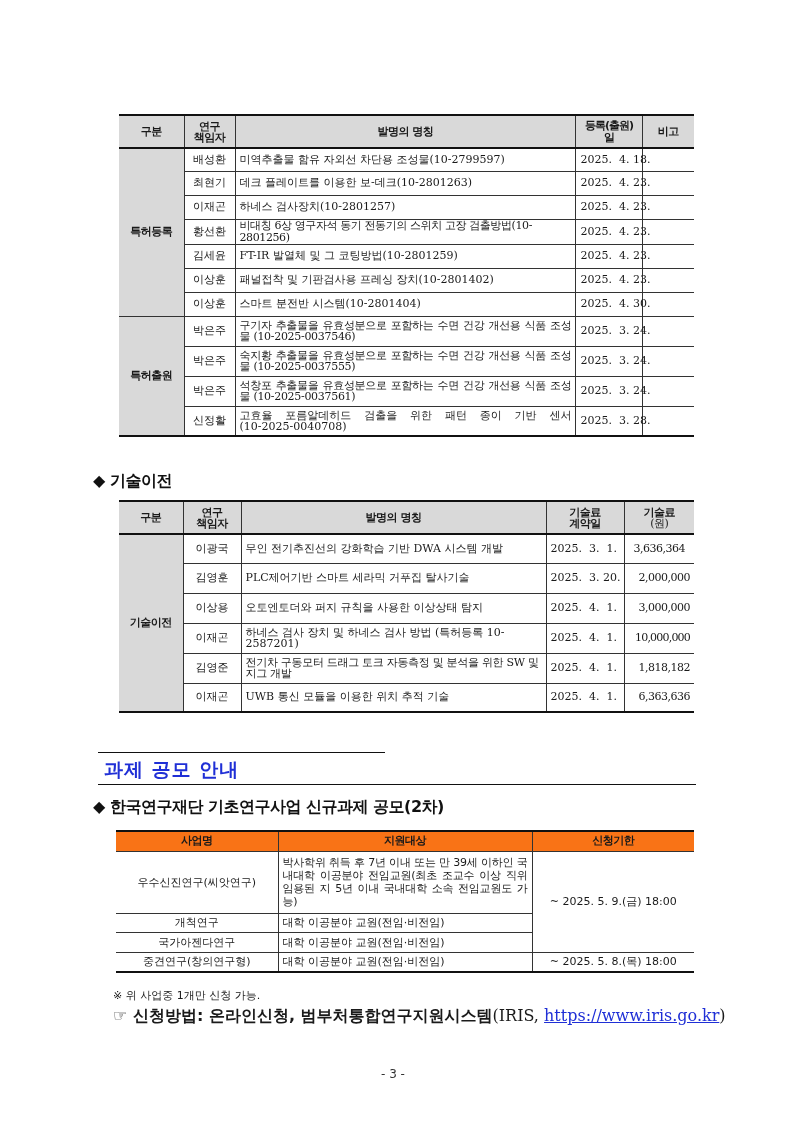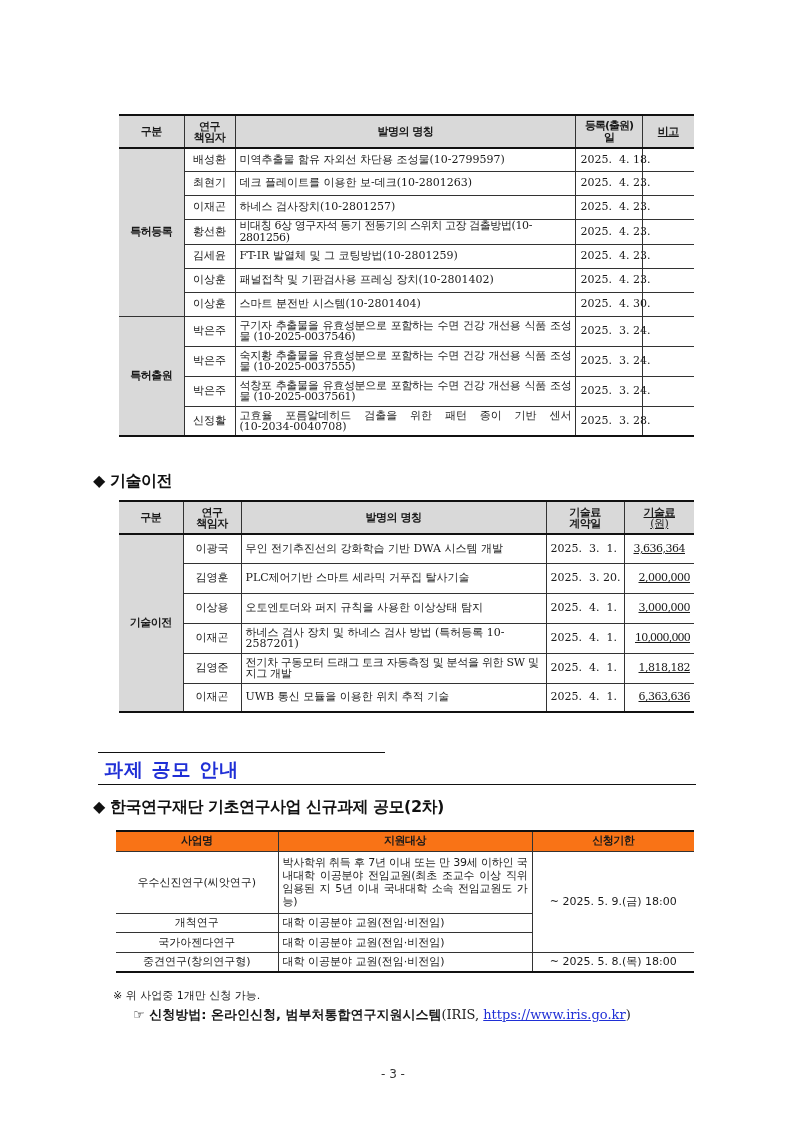--- a/index.html
+++ b/index.html
@@ -13,33 +13,33 @@
        font-weight:bold; font-size:11px; letter-spacing:-0.5px; }
   .grp { background:#d9d9d9; font-family:"DejaVu Sans", "Liberation Sans", sans-serif;
          font-weight:bold; text-align:center; font-size:11px; letter-spacing:-0.5px; }
   .c { text-align:center; }
   .r { text-align:right; }
   .l { text-align:left; }
   .j { text-align:justify; }
   .t1 { border-top:2px solid #111; border-bottom:2px solid #111; }
   .t1 tr.head th { border-bottom:2px solid #111; }
   .t1 td:first-child, .t1 th:first-child { border-left:none; }
-  .t1 td:last-child, .t1 th:last-child { border-right:none;text-decoration:underline; }
+  .t1 td:last-child, .t1 th:last-child { border-right:none; }
   .sec-title { font-family:"DejaVu Sans", "Liberation Sans", sans-serif; font-weight:bold;
                font-size:16px; letter-spacing:-0.5px; color:#111; }
   .blue-title { font-family:"DejaVu Sans", "Liberation Sans", sans-serif; font-weight:bold;
                 font-size:19px; color:#1f2fd6; letter-spacing:1px; }
   .rule { background:#111; height:1px; }
   .t3 { border-top:2px solid #111; border-bottom:2px solid #111; }
   .t3 th { background:#f97316; border-bottom:1px solid #333; }
   .t3 td { font-family:"DejaVu Sans", "Liberation Sans", sans-serif; font-size:11px; line-height:13px; }
   .t3 td:first-child, .t3 th:first-child { border-left:none; }
   .t3 td:last-child, .t3 th:last-child { border-right:none; }
   .note { font-size:11px; font-family:"DejaVu Sans", "Liberation Sans", sans-serif; }
-  .method { font-size:13px; font-family:"DejaVu Sans", "Liberation Sans", sans-serif; font-weight:bold;margin-left:20px; }
+  .method { font-size:16px; font-family:"DejaVu Sans", "Liberation Sans", sans-serif; font-weight:bold; }
   .link { color:#1f2fd6; text-decoration:underline; font-weight:normal; font-family:"DejaVu Serif", serif; }
   .pg { font-size:12px; font-family:"DejaVu Sans", "Liberation Sans", sans-serif; color:#333; }
 </style>
 </head>
 <body>
 
 <table class="abs t1" style="left:119px; top:114px; width:575px;">
   <colgroup>
     <col style="width:64px">
       <col style="width:50px">
@@ -115,21 +115,21 @@
     <td></td>
   </tr>
   <tr style="height:30px;">
     <td class="c">박은주</td>
     <td class="j" style="line-height:11px;letter-spacing:-0.3px;">석창포 추출물을 유효성분으로 포함하는 수면 건강 개선용 식품 조성물 (10-2025-0037561)</td>
     <td class="l" style="white-space:pre;">2025.  3. 24.</td>
     <td></td>
   </tr>
   <tr style="height:30px;">
     <td class="c">신정활</td>
-    <td class="j" style="line-height:11px;word-spacing:6px;">고효율 포름알데히드 검출을 위한 패턴 종이 기반 센서 (10-2034-0040708)</td>
+    <td class="j" style="line-height:11px;word-spacing:6px;">고효율 포름알데히드 검출을 위한 패턴 종이 기반 센서 (10-2025-0040708)</td>
     <td class="l" style="white-space:pre;">2025.  3. 28.</td>
     <td></td>
   </tr>
 </tbody>
   </table>
 
 <div class="abs sec-title" style="left:93px; top:471px;">◆ 기술이전</div>
 
 <table class="abs t1" style="left:119px; top:500px; width:575px;">
   <colgroup>

